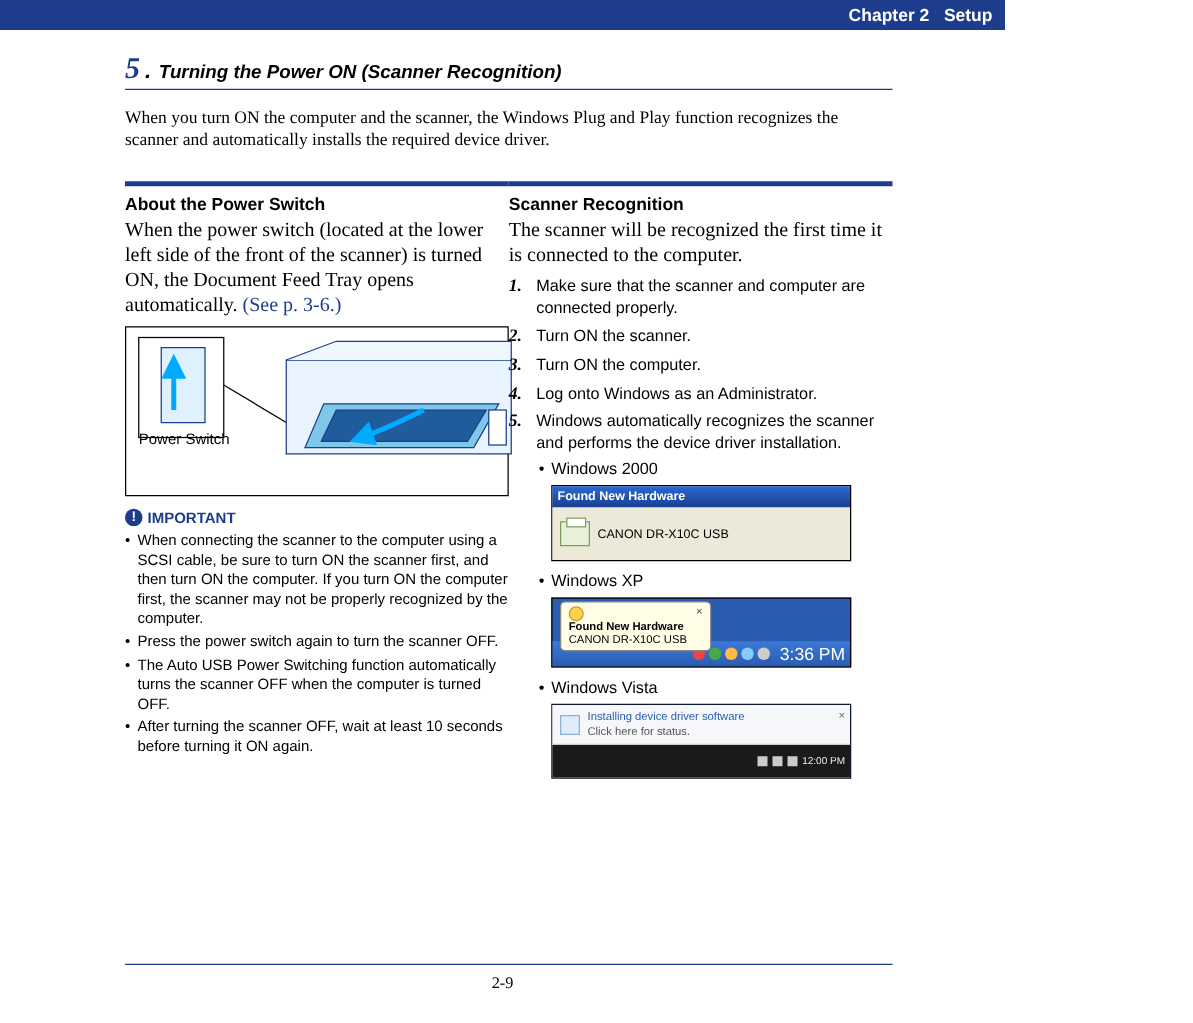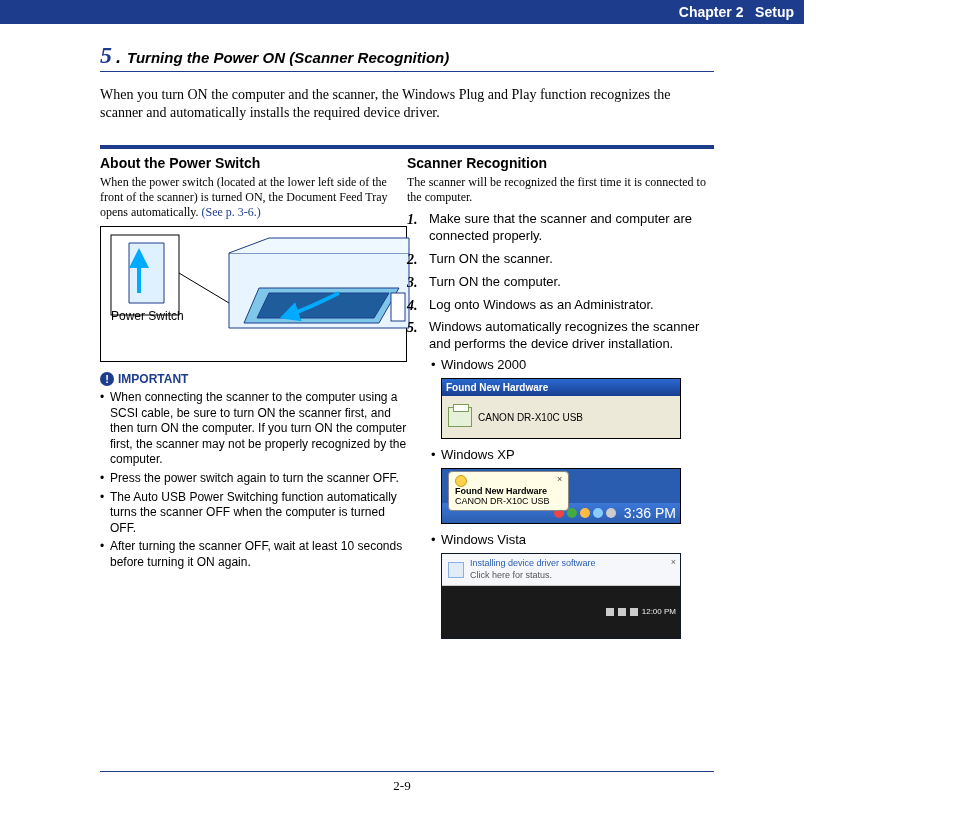--- a/index.html
+++ b/index.html
@@ -74,21 +74,21 @@
     background: #1e3c8c;
     margin-bottom: 6px;
   }
   .subhead {
     font-weight: bold;
     font-size: 14px;
     margin: 0 0 4px 0;
   }
   .para {
     font-family: "Times New Roman", serif;
-    font-size: 12px;
+    font-size: 16px;
     line-height: 1.25;
     margin: 0 0 6px 0;
   }
   .see-ref { color: #1e3c8c; }
   .figure-box {
     border: 1px solid #000;
     padding: 8px;
     margin: 6px 0 10px 0;
     position: relative;
     height: 136px;
@@ -293,21 +293,21 @@
     width: 14px; height: 14px;
     border: 1px solid #8ab0e0;
     background: #e0ecf8;
   }
   .vista-taskbar {
     height: 18px;
     background: #1a1a1a;
     display: flex;
     justify-content: flex-end;
     align-items: center;
-    padding: 17px 4px;
+    padding: 4px 4px;
     gap: 4px;
   }
   .vista-taskbar .clock { color:#eee; font-size:8px; }
   .vista-taskbar span.ic { width:8px; height:8px; background:#ccc; }
   .footer-rule {
     position: absolute;
     left: 100px;
     right: 90px;
     bottom: 46px;
     height: 1px;

